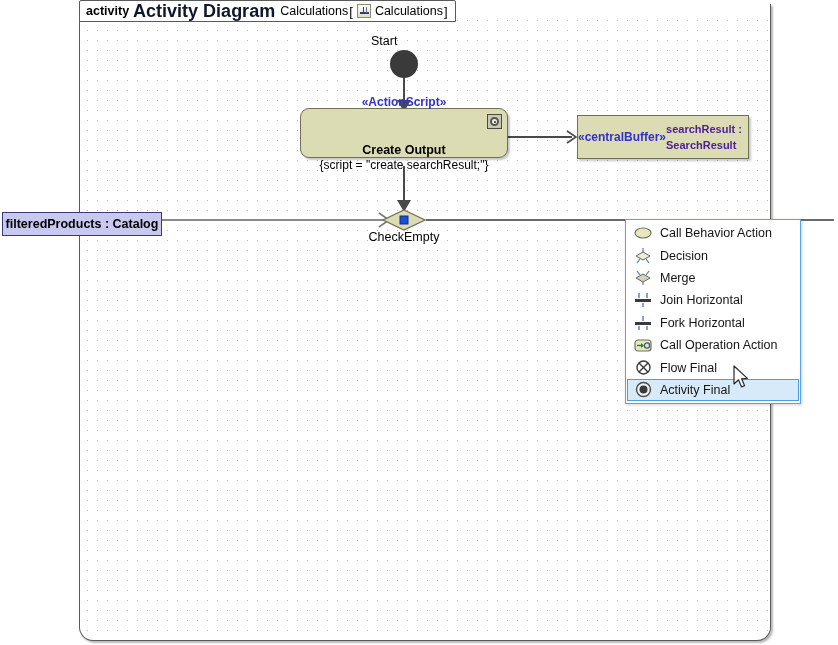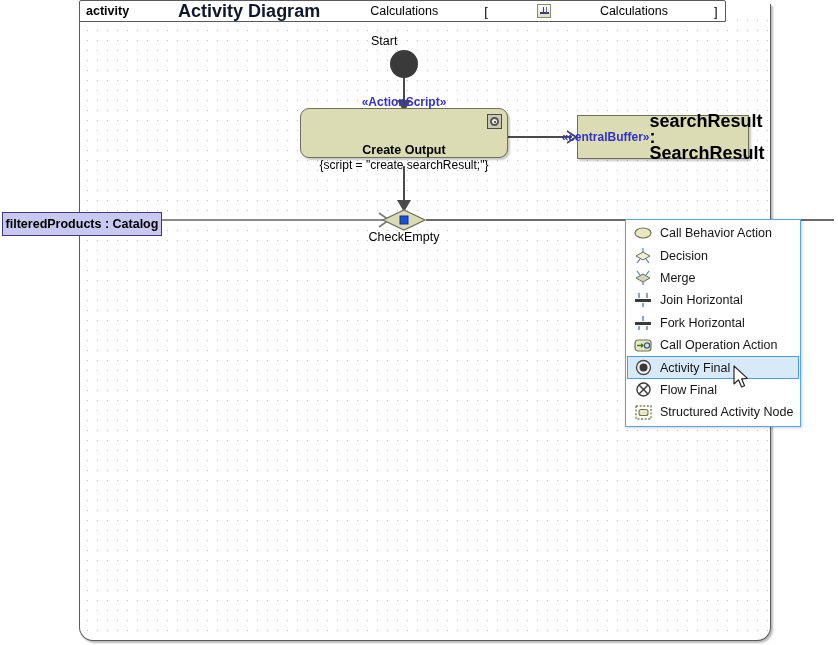--- a/index.html
+++ b/index.html
@@ -60,21 +60,20 @@
     padding: 0 6px 0 6px;
     box-sizing: border-box;
     display: flex;
     align-items: center;
     border: 1px solid #5a5a5a;
     border-top-left-radius: 2px;
     border-top-right-radius: 2px;
     background: #ffffff;
     white-space: nowrap;
     z-index: 4;
-    gap: 45px;
   }
   #frame-tab .kw {
     font-weight: bold;
     font-size: 12.5px;
     color: #000;
   }
   #frame-tab .dtype {
     font-weight: bold;
     font-size: 18px;
     color: #0f172a;
@@ -232,23 +231,23 @@
     align-items: center;
     justify-content: center;
   }
   #central-buffer .stereo {
     color: #3232c8;
     font-weight: bold;
     font-size: 12px;
     line-height: 15px;
   }
   #central-buffer .name {
-    color: #000000;
-    font-weight: bold;
-    font-size: 18px;
+    color: #4c1d95;
+    font-weight: bold;
+    font-size: 11px;
     line-height: 16px;
   }
 
   
   #filtered-pin {
     left: 2px;
     top: 212px;
     width: 160px;
     height: 24px;
     border: 1px solid #3a3a7a;
@@ -500,48 +499,39 @@
       <svg width="18" height="13" viewBox="0 0 18 13">
         <rect x="1" y="1" width="16" height="11" rx="3" fill="#e8e8c0" stroke="#6f6f5a" stroke-width="1.2"></rect>
         <path d="M3 6.5 H8" stroke="#2a7a2a" stroke-width="1.4"></path>
         <path d="M7 4 L10 6.5 L7 9 Z" fill="#2a7a2a"></path>
         <circle cx="13" cy="6.5" r="2.6" fill="none" stroke="#3a5a9a" stroke-width="1.3"></circle>
       </svg>
     </span>
     <span class="mi-label">Call Operation Action</span>
   </div>
 
-  <div class="menu-item selected">
-    <span class="mi-icon">
-      <svg width="17" height="17" viewBox="0 0 17 17">
-        <circle cx="8.5" cy="8.5" r="7" fill="#f2f2f2" stroke="#4a4a4a" stroke-width="1.4"></circle>
-        <circle cx="8.5" cy="8.5" r="4" fill="#3a3a3a"></circle>
-      </svg>
-    </span>
-    <span class="mi-label">Activity Final</span>
-  </div>
-
   <div class="menu-item">
     <span class="mi-icon">
       <svg width="17" height="17" viewBox="0 0 17 17">
         <circle cx="8.5" cy="8.5" r="6.5" fill="none" stroke="#3a3a3a" stroke-width="1.4"></circle>
         <line x1="4" y1="4" x2="13" y2="13" stroke="#3a3a3a" stroke-width="1.4"></line>
         <line x1="13" y1="4" x2="4" y2="13" stroke="#3a3a3a" stroke-width="1.4"></line>
       </svg>
     </span>
     <span class="mi-label">Flow Final</span>
   </div>
 
-  <div class="menu-item">
-    <span class="mi-icon">
-      <svg width="17" height="15" viewBox="0 0 17 15">
-        <rect x="1" y="1" width="15" height="13" fill="none" stroke="#7a7a5a" stroke-width="1.4" stroke-dasharray="2 1.6"></rect>
-        <rect x="4" y="4.5" width="9" height="6" rx="2" fill="#e8e8c0" stroke="#6f6f5a" stroke-width="1.1"></rect>
-      </svg>
-    </span>
-    <span class="mi-label">Structured Activity Node</span>
-  </div>
+  <div class="menu-item selected">
+    <span class="mi-icon">
+      <svg width="17" height="17" viewBox="0 0 17 17">
+        <circle cx="8.5" cy="8.5" r="7" fill="#f2f2f2" stroke="#4a4a4a" stroke-width="1.4"></circle>
+        <circle cx="8.5" cy="8.5" r="4" fill="#3a3a3a"></circle>
+      </svg>
+    </span>
+    <span class="mi-label">Activity Final</span>
+  </div>
+
 
 </div>
 
 <svg id="cursor" width="17" height="26" viewBox="0 0 17 26">
   <polygon points="1,1 1,19 5.5,14.8 8.6,22 11.6,20.7 8.6,13.8 14.4,13.4" fill="#ffffff" stroke="#2a2a2a" stroke-width="1.2" stroke-linejoin="round"></polygon>
 </svg>
 
 </body></html>

